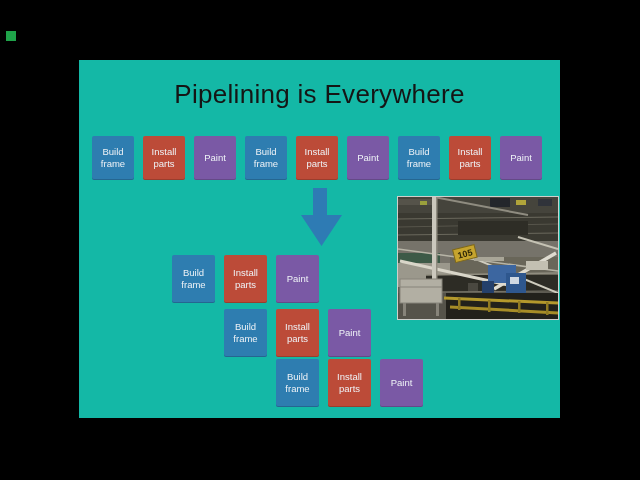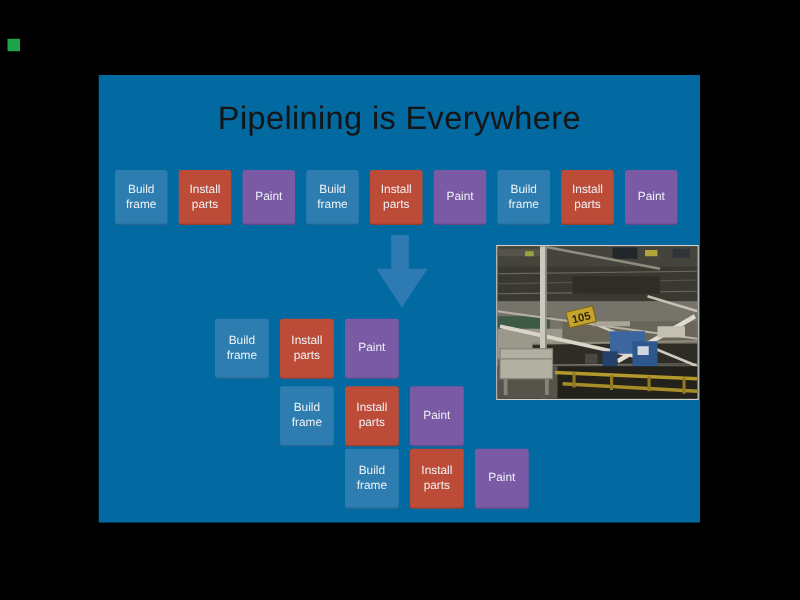--- a/index.html
+++ b/index.html
@@ -1,19 +1,19 @@
 <!DOCTYPE html>
 <html><head>
 <meta charset="utf-8">
 <style>
   html,body{margin:0;padding:0;background:#000;}
   body{font-family:"Liberation Sans","DejaVu Sans",sans-serif;}
   .stage{position:relative;width:640px;height:480px;background:#000;overflow:hidden;}
   .green-dot{position:absolute;left:6px;top:31px;width:10px;height:10px;}
-  .slide{position:absolute;left:79px;top:60px;width:481px;height:358px;background:#0369a1;}
+  .slide{position:absolute;left:79px;top:60px;width:481px;height:358px;background:#14b8a6;}
   .slide-title{position:absolute;top:19px;left:0;width:100%;margin:0;text-align:center;
     font-size:26px;font-weight:400;color:#151515;letter-spacing:0.3px;}
   .row{position:absolute;display:flex;gap:9px;}
   .box{display:flex;align-items:center;justify-content:center;text-align:center;
     color:#eef2f6;font-size:9.5px;line-height:1.25;white-space:pre-line;border-radius:2px;
     box-shadow:inset 0 -1px 0 rgba(0,0,0,0.18);}
   .row-top{left:13px;top:76px;}
   .row-top .box{width:42px;height:44px;}
   .p-row .box{width:43px;height:48px;}
   .pr1{left:93px;top:195px;}

